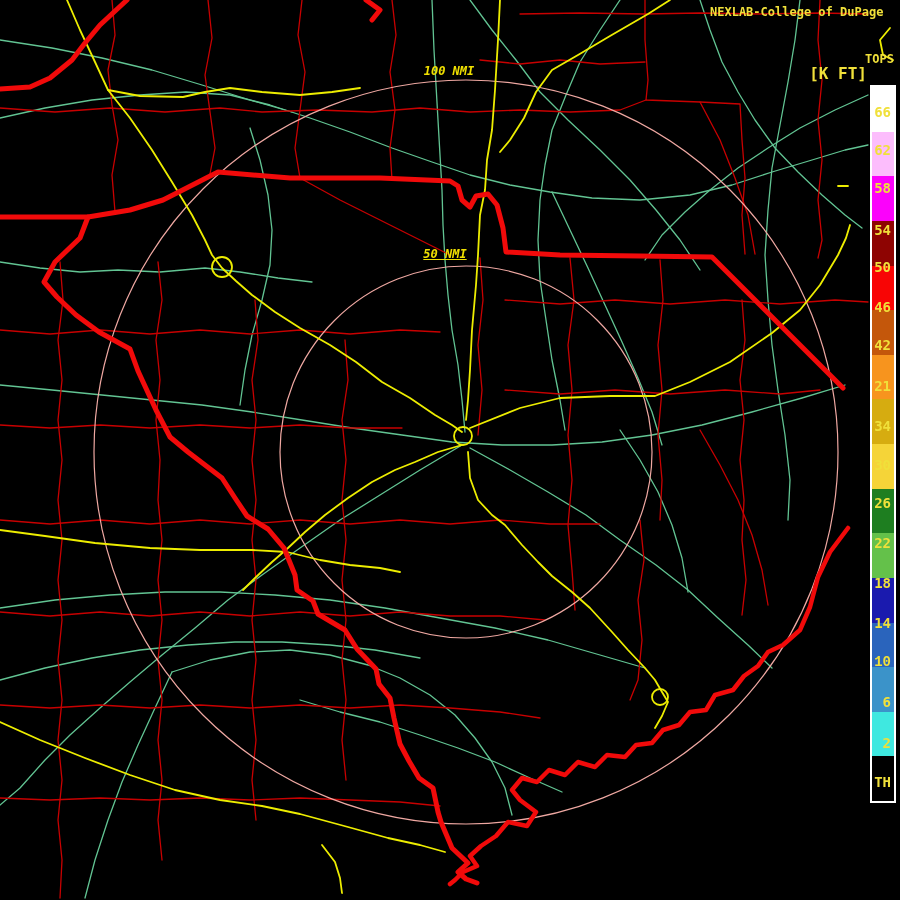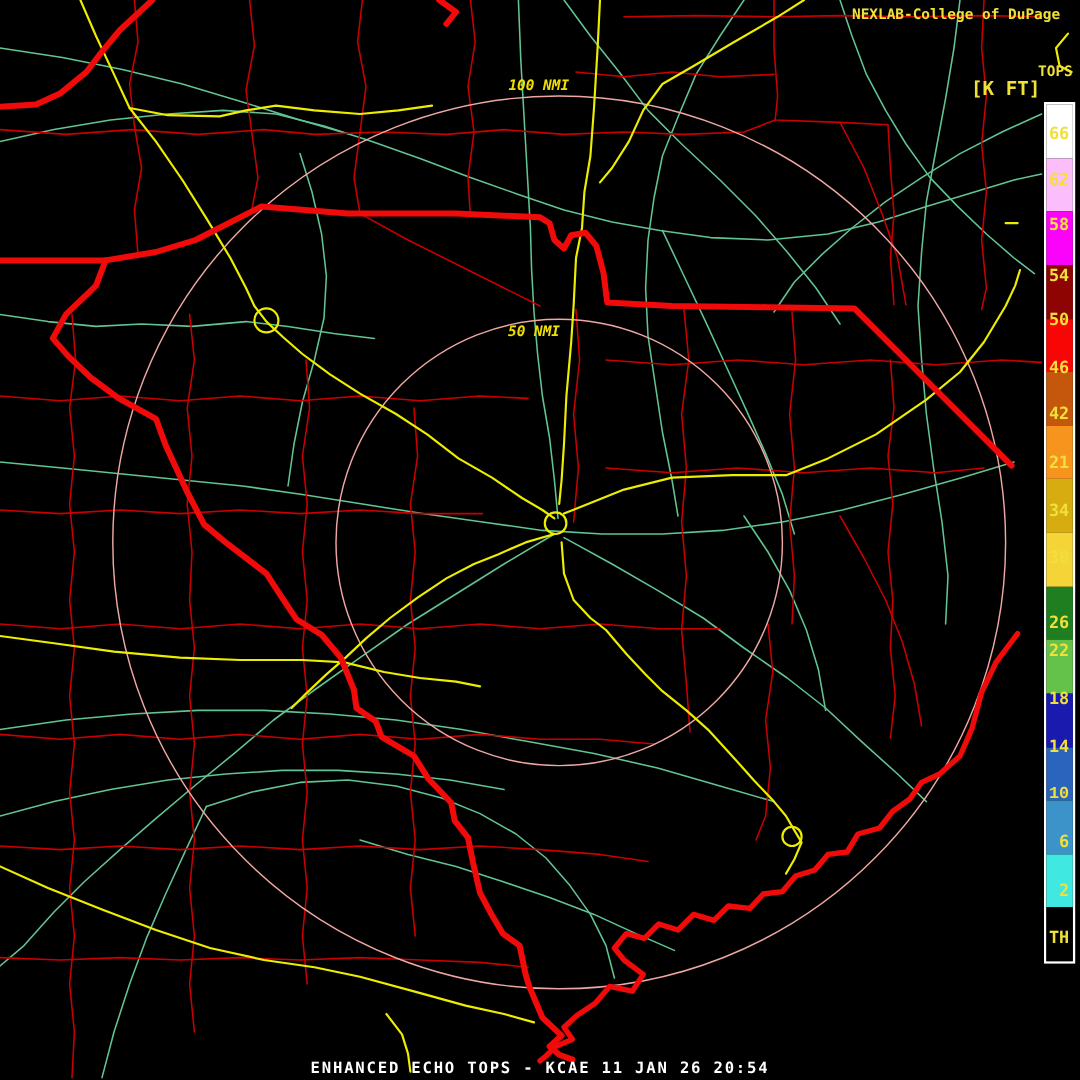--- a/index.html
+++ b/index.html
@@ -12,21 +12,21 @@
   #scale-units{right:33px;top:64px;color:#f0e03a;font-size:16px;font-weight:bold;}
   #color-bar{position:absolute;left:870px;top:85px;width:22px;height:714px;z-index:2;
              border:2px solid #ffffff;background:#000;display:flex;flex-direction:column;}
   .band{flex:1 1 0;}
   #scale-labels{position:absolute;left:0;top:0;width:900px;height:900px;z-index:3;pointer-events:none;margin-left:24px;}
   .scale-label{position:absolute;right:33px;width:40px;text-align:right;color:#f0e03a;
                font-size:14px;font-weight:bold;line-height:14px;}
   .ring-label{color:#f0e000;font-size:12px;font-weight:bold;font-style:italic;
               text-align:center;white-space:nowrap;}
   #ring-label-100{left:408px;top:64px;width:82px;font-style:italic;}
-  #ring-label-50{left:410px;top:269px;width:70px;}
+  #ring-label-50{left:410px;top:247px;width:70px;text-decoration:underline;}
   #footer-caption{left:0;right:0;top:883px;text-align:center;color:#ffffff;
                   font-size:13px;font-weight:bold;letter-spacing:1.5px;white-space:nowrap;}
 </style>
 </head>
 <body>
 
 <div id="stage">
 
   <svg id="map-svg" width="900" height="900" viewBox="0 0 900 900">
       <polyline points="0,118 45,108 92,100 140,95 186,92 230,95 270,105 310,118 350,132 392,148 432,162 470,175 510,185 550,192 592,198 640,200 690,195 732,185 772,172 812,160 845,150 868,145" fill="none" stroke="#62c493" stroke-width="1.3" stroke-linejoin="round" stroke-linecap="round"></polyline>
@@ -129,28 +129,27 @@
       <div class="scale-label" style="top: 105px;">66</div>
       <div class="scale-label" style="top: 143px;">62</div>
       <div class="scale-label" style="top: 181px;">58</div>
       <div class="scale-label" style="top: 223px;">54</div>
       <div class="scale-label" style="top: 260px;">50</div>
       <div class="scale-label" style="top: 300px;">46</div>
       <div class="scale-label" style="top: 338px;">42</div>
       <div class="scale-label" style="top: 379px;">21</div>
       <div class="scale-label" style="top: 419px;">34</div>
       <div class="scale-label" style="top: 458px;">30</div>
-      <div class="scale-label" style="top: 512px;">26</div>
+      <div class="scale-label" style="top: 496px;">26</div>
       <div class="scale-label" style="top: 536px;">22</div>
       <div class="scale-label" style="top: 576px;">18</div>
       <div class="scale-label" style="top: 616px;">14</div>
       <div class="scale-label" style="top: 655px; font-family: Liberation Mono, monospace;">10</div>
       <div class="scale-label" style="top: 695px;">6</div>
       <div class="scale-label" style="top: 736px;">2</div>
       <div class="scale-label" style="top: 775px;">TH</div>
     </div>
 
   <div class="overlay ring-label" id="ring-label-100">100 NMI</div>
   <div class="overlay ring-label" id="ring-label-50">50 NMI</div>
 
-  <div class="overlay" id="footer-caption">ENHANCED ECHO TOPS - KCAE 11 JAN 26 20:54</div>
 
 </div>
 
 </body></html>

